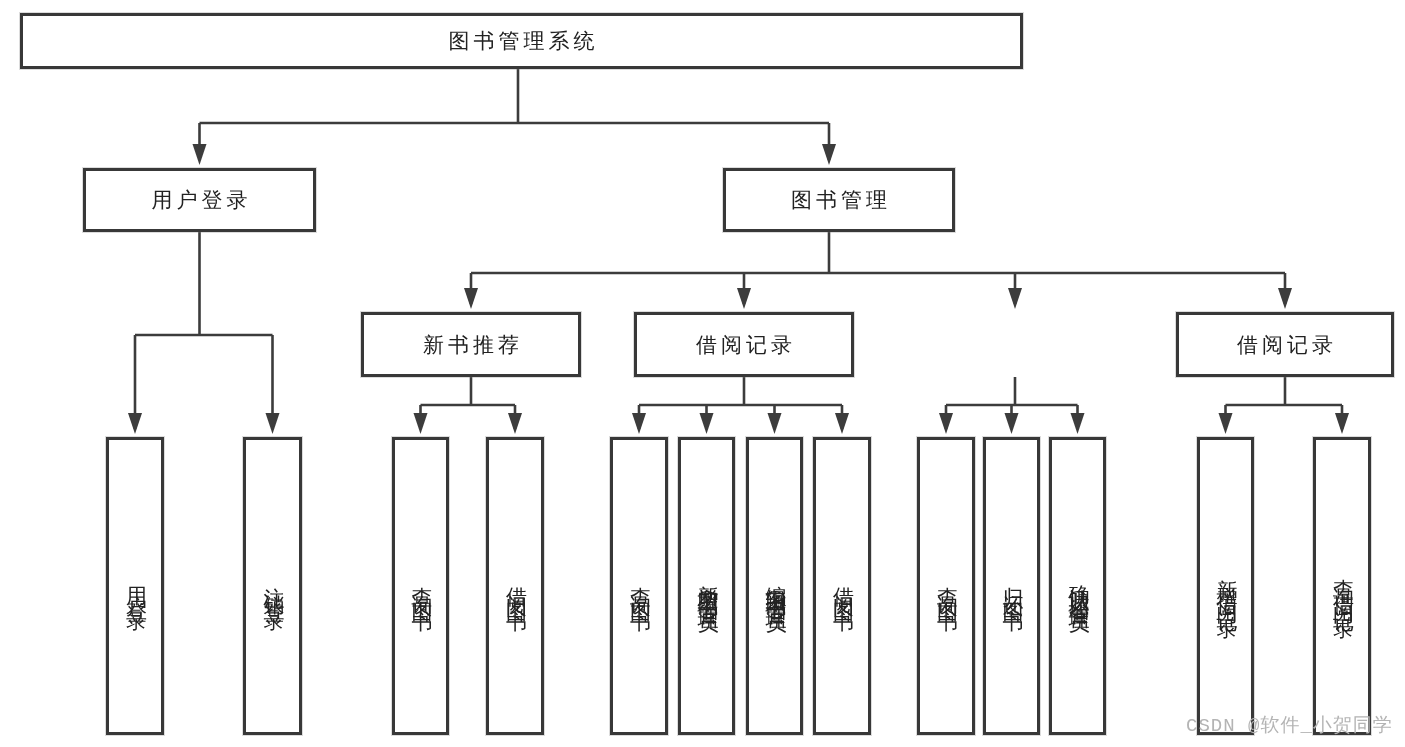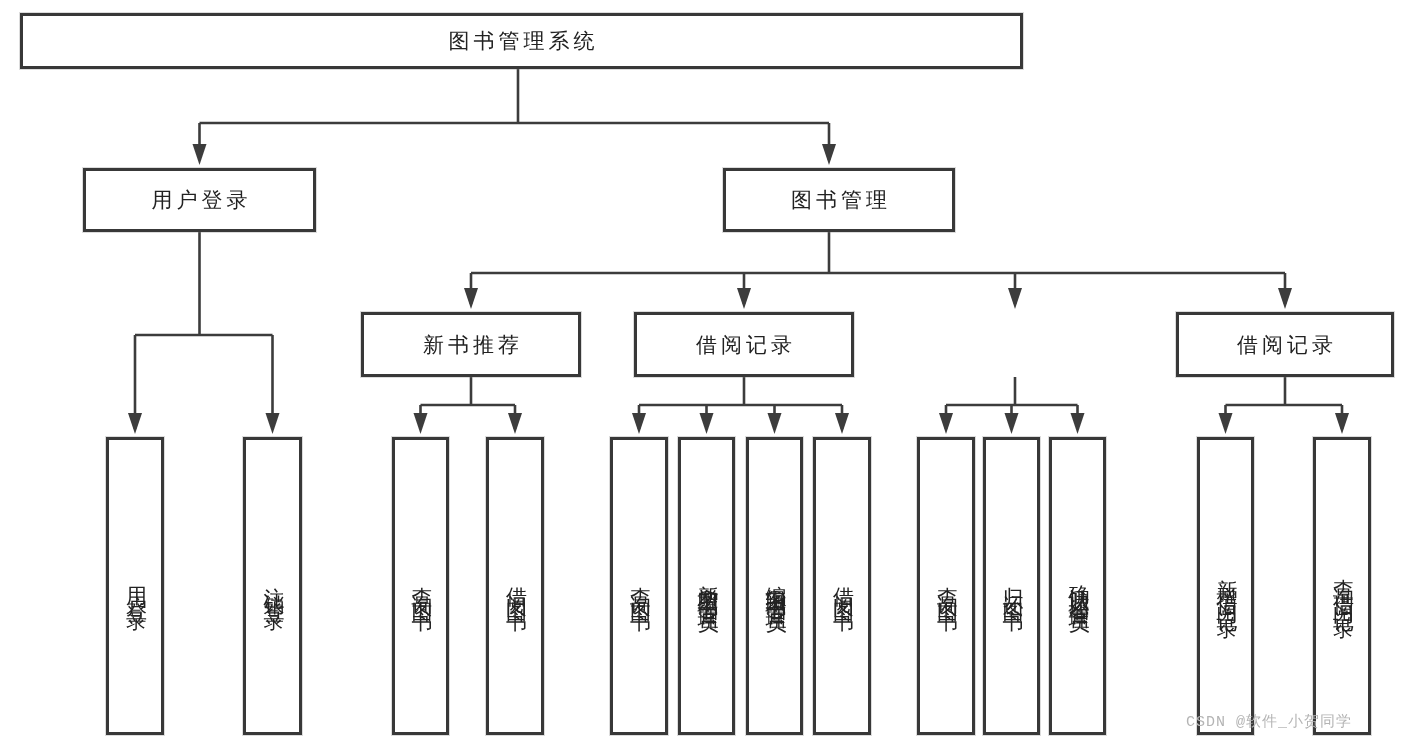--- a/index.html
+++ b/index.html
@@ -24,21 +24,21 @@
     color:var(--text);
   }
   .box.v span{
     writing-mode:vertical-rl; text-orientation:mixed;
     font-size:21px; letter-spacing:8px; line-height:1;
     color:var(--text); white-space:nowrap;
   }
   .box.v span.tight{letter-spacing:4px;}
   .watermark{
     position:absolute; left:1186px; top:712px;
-    font-size:15px; letter-spacing:1px; color:var(--watermark);
+    font-size:19px; letter-spacing:1px; color:var(--watermark);
     white-space:nowrap; z-index:5;
   }
 </style>
 </head>
 <body>
 
 <div class="stage">
 
   <svg id="connectors" viewBox="0 0 1405 747">
       <path d="M 518 68 V 123 M 199.5 123 H 829 M 199.5 123 V 160 M 829 123 V 160" fill="none" stroke="#3c3c3c" stroke-width="2.6"></path>

